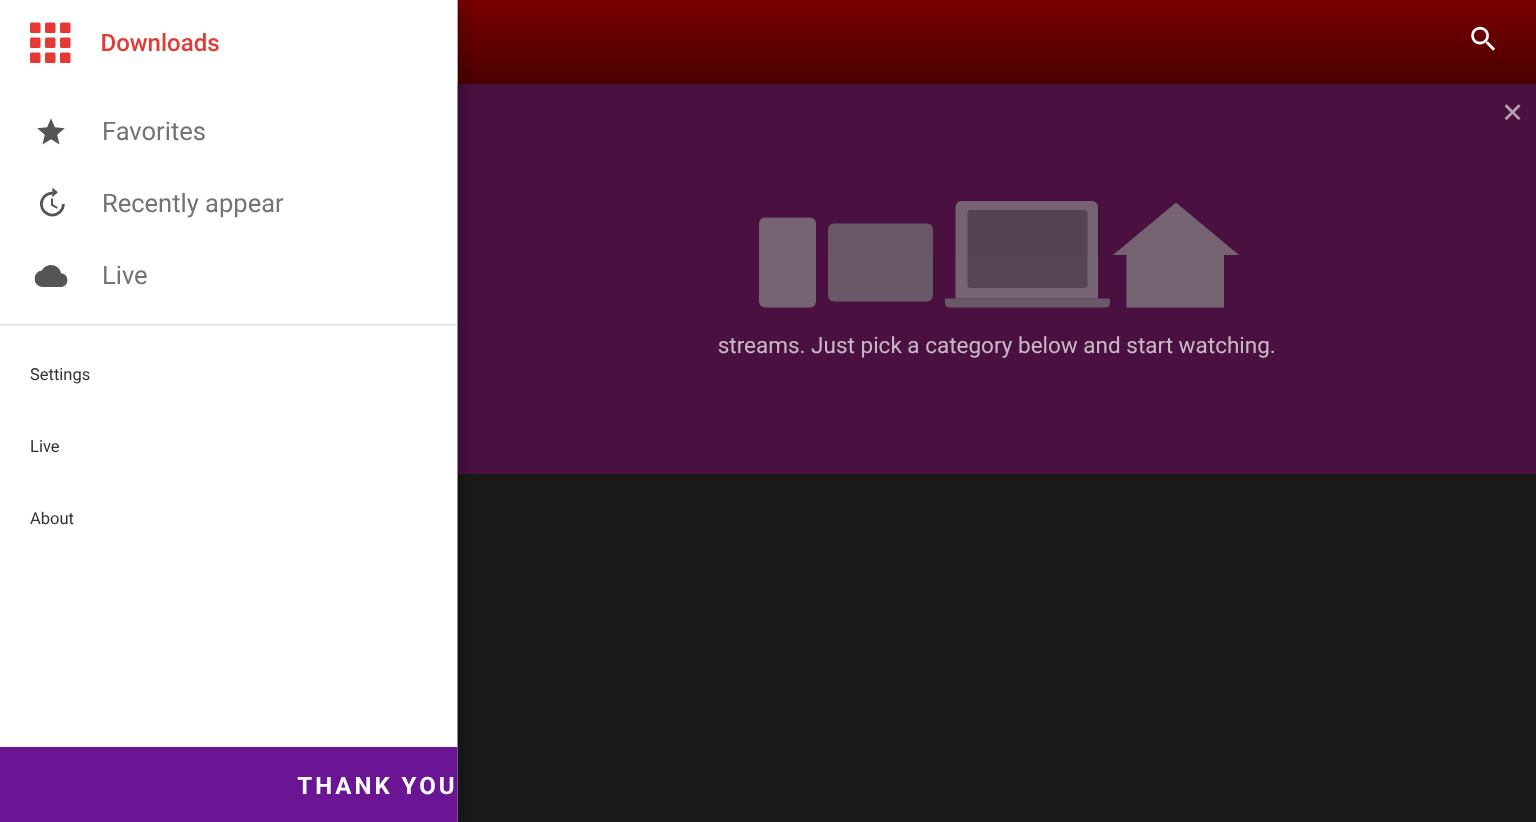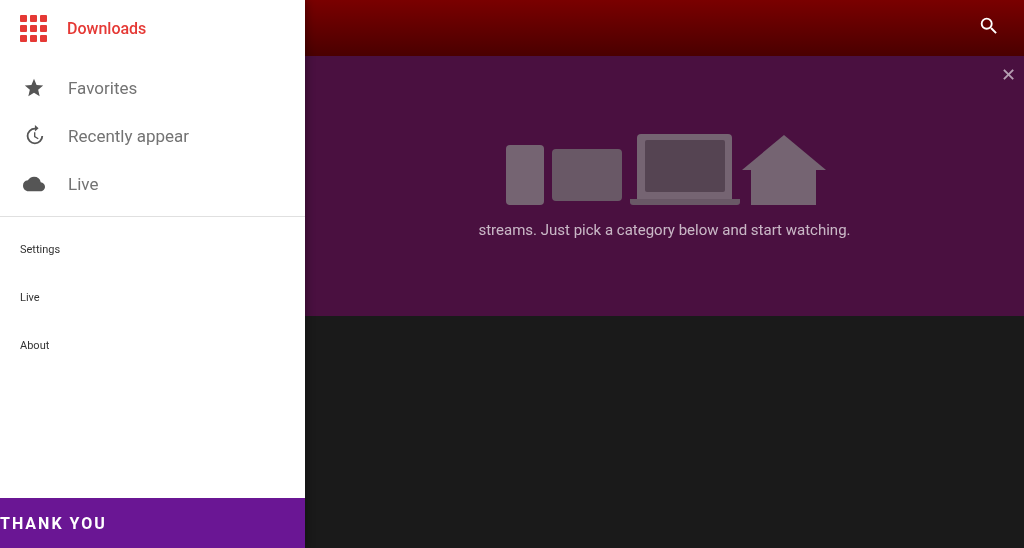--- a/index.html
+++ b/index.html
@@ -267,21 +267,21 @@
       color: #333;
       transition: background 0.15s;
     }
 
     
     .thank-you-bar {
       height: 50px;
       background: #6a1694;
       display: flex;
       align-items: center;
-      justify-content: flex-start;
+      justify-content: flex-end;
       cursor: pointer;
       flex-shrink: 0;
     }
 
     .thank-you-text {
       color: #fff;
       font-size: 16px;
       font-weight: 700;
       letter-spacing: 2px;
       text-transform: uppercase;

